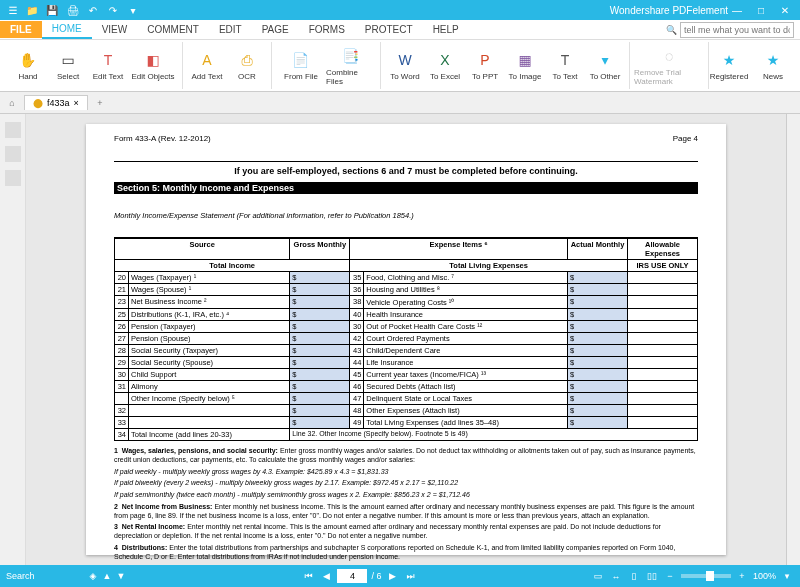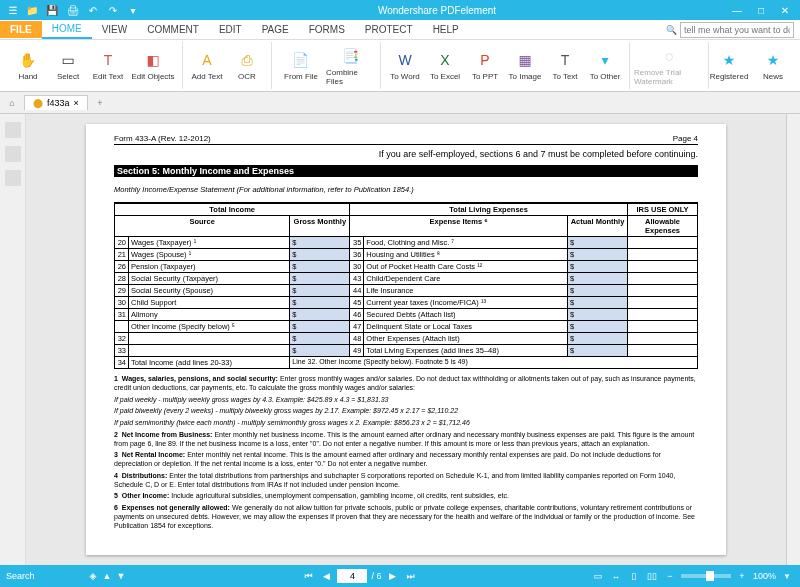--- a/index.html
+++ b/index.html
@@ -1,20 +1,20 @@
 <!DOCTYPE html>
 <html><head>
 <meta charset="utf-8">
 <style>
 * { margin:0; padding:0; box-sizing:border-box; font-family:"Segoe UI",Arial,sans-serif; }
 body { width:800px; height:587px; overflow:hidden; background:#fff; font-size:9px; }
 .titlebar { height:20px; background:#29b8e5; display:flex; align-items:center; color:#fff; font-size:10px; }
 .titlebar .qat { display:flex; gap:2px; padding:0 4px; }
 .qat-b { width:18px; height:18px; display:flex; align-items:center; justify-content:center; color:#fff; font-size:10px; }
-.titlebar .title { flex:1; text-align:center; font-size:10px; }
+.titlebar .title { flex:1; text-align:right; font-size:10px; }
 .titlebar .wctrl { display:flex; gap:6px; padding-right:6px; }
 .wbtn { width:18px; height:18px; display:flex; align-items:center; justify-content:center; color:#fff; font-size:10px; }
 .menubar { height:20px; background:#fff; display:flex; align-items:center; border-bottom:1px solid #ddd; }
 .menuitem { padding:3px 10px; font-size:10px; color:#444; }
 .menuitem.file { background:#ffa726; color:#fff; font-weight:bold; }
 .menuitem.home { color:#29b8e5; border-bottom:2px solid #29b8e5; }
 .searchbox { margin-left:auto; margin-right:6px; }
 .searchbox input { width:114px; height:16px; border:1px solid #bbb; font-size:9px; padding:0 3px; }
 .ribbon { height:52px; background:#fff; border-bottom:1px solid #ccc; display:flex; align-items:center; padding:2px 4px; }
 .rgroup { display:flex; align-items:center; height:100%; border-right:1px solid #e0e0e0; padding:0 4px; }
@@ -26,24 +26,24 @@
 .tabstrip { height:22px; background:#f0f0f0; display:flex; align-items:center; border-bottom:1px solid #ccc; padding:0 4px; gap:4px; }
 .hometab { width:16px; height:16px; display:flex; align-items:center; justify-content:center; color:#555; }
 .doctab { background:#fff; border:1px solid #ccc; border-bottom:none; padding:2px 8px; font-size:9px; display:flex; align-items:center; gap:4px; }
 .addtab { width:16px; height:16px; display:flex; align-items:center; justify-content:center; color:#777; }
 .workspace { height:451px; display:flex; background:#e8e8e8; }
 .gutter { width:26px; background:#f0f0f0; border-right:1px solid #ddd; display:flex; flex-direction:column; align-items:center; gap:8px; padding-top:8px; }
 .gbtn { width:16px; height:16px; background:#ddd; }
 .doc-scroll { flex:1; overflow:auto; display:flex; justify-content:center; padding:10px 0; position:relative; }
 .scroll-r { width:14px; background:#f0f0f0; border-left:1px solid #ccc; }
 .page { width:640px; background:#fff; box-shadow:0 1px 3px rgba(0,0,0,.3); padding:10px 28px 12px 28px; font-size:8px; color:#000; }
-.phdr { display:flex; justify-content:space-between; border-bottom:1.5px solid #000; padding-bottom:1px; font-size:8px; }
-.pcont { text-align:right; font-weight:normal; font-size:9px; margin:4px 0 6px; }
+.phdr { display:flex; justify-content:space-between; border-bottom:1.5px solid #000; padding-bottom:18px; font-size:8px; }
+.pcont { text-align:center; font-weight:bold; font-size:9px; margin:4px 0 6px; }
 .sec5 { background:#000; color:#fff; font-weight:bold; font-size:9px; padding:1px 3px; }
-.subh { font-size:7.5px; font-style:italic; border-bottom:1px solid #000; padding:8px 0; }
+.subh { font-size:7.5px; font-style:italic; border-bottom:1px solid #000; padding:17px 0; }
 table.form { width:100%; border-collapse:collapse; font-size:7.5px; }
 table.form th, table.form td { border:1px solid #000; padding:1px 2px; vertical-align:top; }
 table.form th { font-weight:bold; text-align:center; }
 .gm { background:#d0ddf0; width:60px; }
 .am { background:#d0ddf0; width:60px; }
 .ae { width:70px; }
 .num { width:14px; text-align:right; }
 .notes { margin-top:6px; font-size:7px; line-height:1.25; }
 .notes p { margin:2px 0 3px; }
 .notes .n { font-weight:bold; }
@@ -195,31 +195,31 @@
       <div class="phdr">
         <span>Form 433-A (Rev. 12-2012)</span>
         <span>Page 4</span>
       </div>
       <div class="pcont">If you are self-employed, sections 6 and 7 must be completed before continuing.</div>
       <div class="sec5">Section 5: Monthly Income and Expenses</div>
       <div class="subh">Monthly Income/Expense Statement (For additional information, refer to Publication 1854.)</div>
       <table class="form">
         <tbody>
             <tr>
-          <th colspan="3">Total Income</th>
-          <th colspan="3">Total Living Expenses</th>
-          <th>IRS USE ONLY</th>
-        </tr>
-        <tr>
           <th colspan="2">Source</th>
           <th>Gross Monthly</th>
           <th colspan="2">Expense Items ⁶</th>
           <th>Actual Monthly</th>
           <th>Allowable Expenses</th>
         </tr>
+        <tr>
+          <th colspan="3">Total Income</th>
+          <th colspan="3">Total Living Expenses</th>
+          <th>IRS USE ONLY</th>
+        </tr>
         </tbody>
           <tbody id="form-rows">
             <tr>
               <td class="num">20</td>
               <td>Wages (Taxpayer) ¹</td>
               <td class="gm">$</td>
               <td class="num">35</td>
               <td>Food, Clothing and Misc. ⁷</td>
               <td class="am">$</td>
               <td class="ae"></td>
@@ -227,25 +227,52 @@
             <tr>
               <td class="num">21</td>
               <td>Wages (Spouse) ¹</td>
               <td class="gm">$</td>
               <td class="num">36</td>
               <td>Housing and Utilities ⁸</td>
               <td class="am">$</td>
               <td class="ae"></td>
             </tr>
             <tr>
+              <td class="num">23</td>
+              <td>Net Business Income ²</td>
+              <td class="gm">$</td>
+              <td class="num">38</td>
+              <td>Vehicle Operating Costs ¹⁰</td>
+              <td class="am">$</td>
+              <td class="ae"></td>
+            </tr>
+            <tr>
+              <td class="num">25</td>
+              <td>Distributions (K-1, IRA, etc.) ⁴</td>
+              <td class="gm">$</td>
+              <td class="num">40</td>
+              <td>Health Insurance</td>
+              <td class="am">$</td>
+              <td class="ae"></td>
+            </tr>
+            <tr>
               <td class="num">26</td>
               <td>Pension (Taxpayer)</td>
               <td class="gm">$</td>
               <td class="num">30</td>
               <td>Out of Pocket Health Care Costs ¹²</td>
+              <td class="am">$</td>
+              <td class="ae"></td>
+            </tr>
+            <tr>
+              <td class="num">27</td>
+              <td>Pension (Spouse)</td>
+              <td class="gm">$</td>
+              <td class="num">42</td>
+              <td>Court Ordered Payments</td>
               <td class="am">$</td>
               <td class="ae"></td>
             </tr>
             <tr>
               <td class="num">28</td>
               <td>Social Security (Taxpayer)</td>
               <td class="gm">$</td>
               <td class="num">43</td>
               <td>Child/Dependent Care</td>
               <td class="am">$</td>

